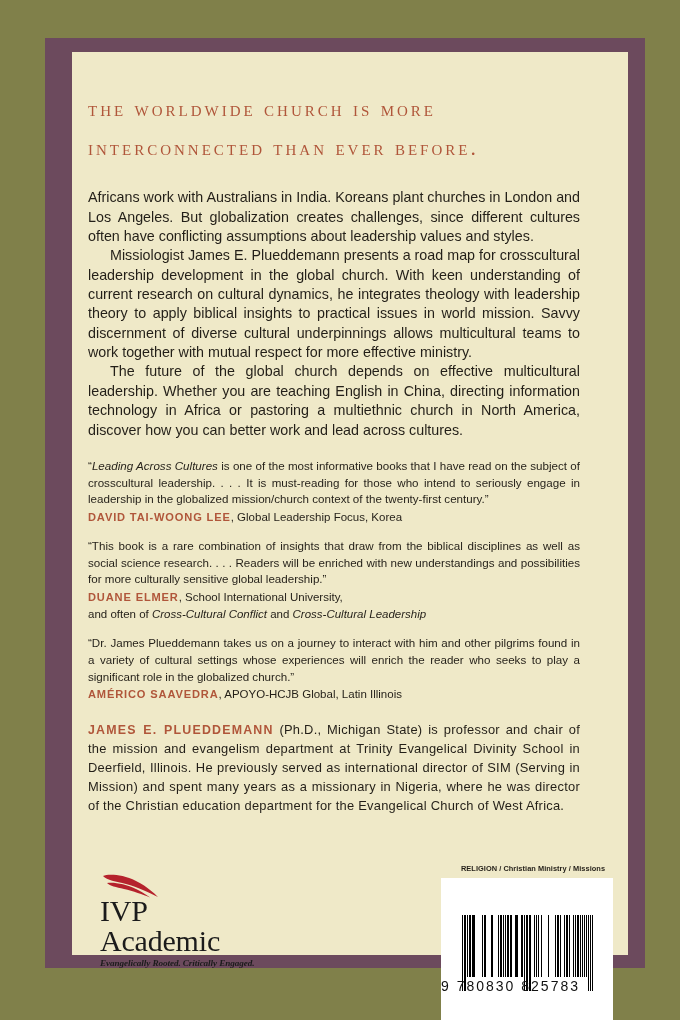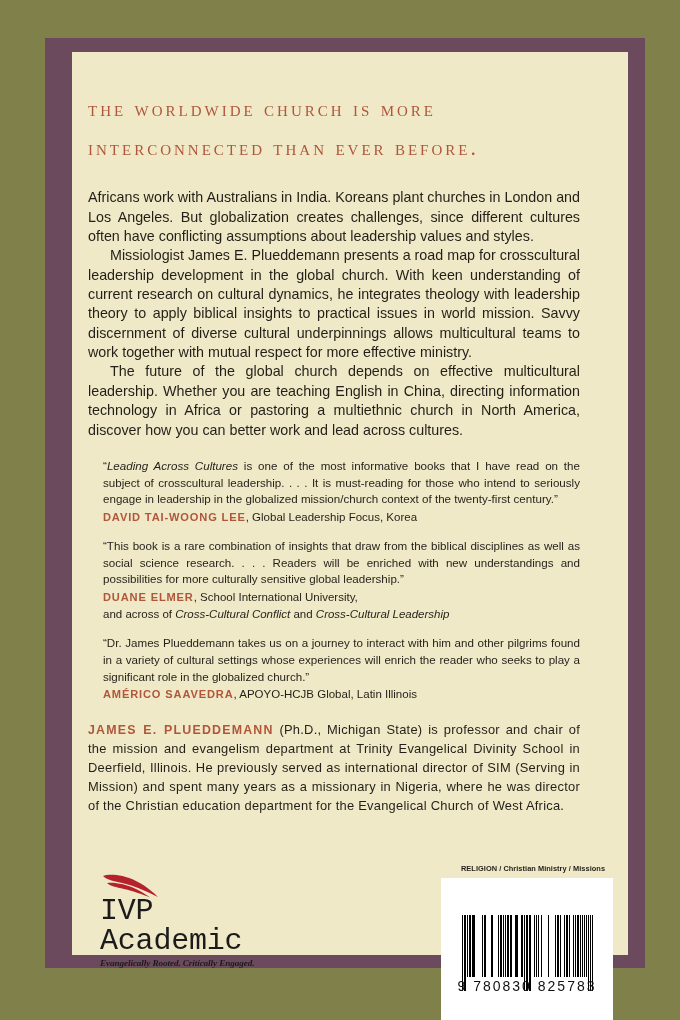--- a/index.html
+++ b/index.html
@@ -80,21 +80,20 @@
     font-family: "Liberation Sans", sans-serif;
     hyphens: none;
   }
   .desc p.indent {
     text-indent: 22px;
   }
 
   
   .endorsements {
     margin-top: 18px;
-    margin-left: 15px;
   }
   .blurb {
     margin-bottom: 13px;
   }
   .blurb-text {
     margin: 0;
     color: #231f18;
     font-size: 11.6px;
     line-height: 1.43;
     text-align: justify;
@@ -151,21 +150,21 @@
     top: 874px;
     width: 170px;
   }
   .logo-swoosh {
     display: block;
     width: 62px;
     height: 24px;
     margin-left: 2px;
   }
   .logo-word {
-    font-family: Liberation Mono, monospace;
+    font-family: Liberation Serif, serif;
     font-size: 30px;
     color: #1b1b1b;
     line-height: 1;
     margin-top: -2px;
     letter-spacing: -0.2px;
   }
   .logo-tag {
     font-family: "Liberation Serif", serif;
     font-style: italic;
     font-weight: bold;
@@ -221,21 +220,20 @@
     background: #000000;
     height: 100%;
     margin-right: 1px;
   }
   .bars span.tall { height: 76px; }
   .barnum {
     position: absolute;
     left: 0;
     top: 100px;
     width: 172px;
-    text-align: center;
     font-family: "Liberation Sans", sans-serif;
     font-size: 14px;
     color: #111111;
     letter-spacing: 2px;
     white-space: nowrap;
   }
 </style>
 </head>
 <body>
 
@@ -258,21 +256,21 @@
       <div class="endorsements">
 
         <div class="blurb">
           <p class="blurb-text"><span>“</span><i>Leading Across Cultures</i><span> is one of the most informative books that I have read on the subject of crosscultural leadership. . . . It is must-reading for those who intend to seriously engage in leadership in the globalized mission/church context of the twenty-first century.”</span></p>
           <p class="attrib"><span class="who">David Tai-Woong Lee</span><span>, Global Leadership Focus, Korea</span></p>
         </div>
 
         <div class="blurb">
           <p class="blurb-text">“This book is a rare combination of insights that draw from the biblical disciplines as well as social science research. . . . Readers will be enriched with new understandings and possibilities for more culturally sensitive global leadership.”</p>
           <p class="attrib"><span class="who">Duane Elmer</span><span>, School International University,</span></p>
-          <p class="attrib-2"><span>and across of </span><i>Cross-Cultural Conflict</i><span> and </span><i>Cross-Cultural Leadership</i></p>
+          <p class="attrib-2"><span>and often of </span><i>Cross-Cultural Conflict</i><span> and </span><i>Cross-Cultural Leadership</i></p>
         </div>
 
         <div class="blurb">
           <p class="blurb-text">“Dr. James Plueddemann takes us on a journey to interact with him and other pilgrims found in a variety of cultural settings whose experiences will enrich the reader who seeks to play a significant role in the globalized church.”</p>
           <p class="attrib"><span class="who">Américo Saavedra</span><span>, APOYO-HCJB Global, Latin Illinois</span></p>
         </div>
 
       </div>
 
       <div class="bio">

